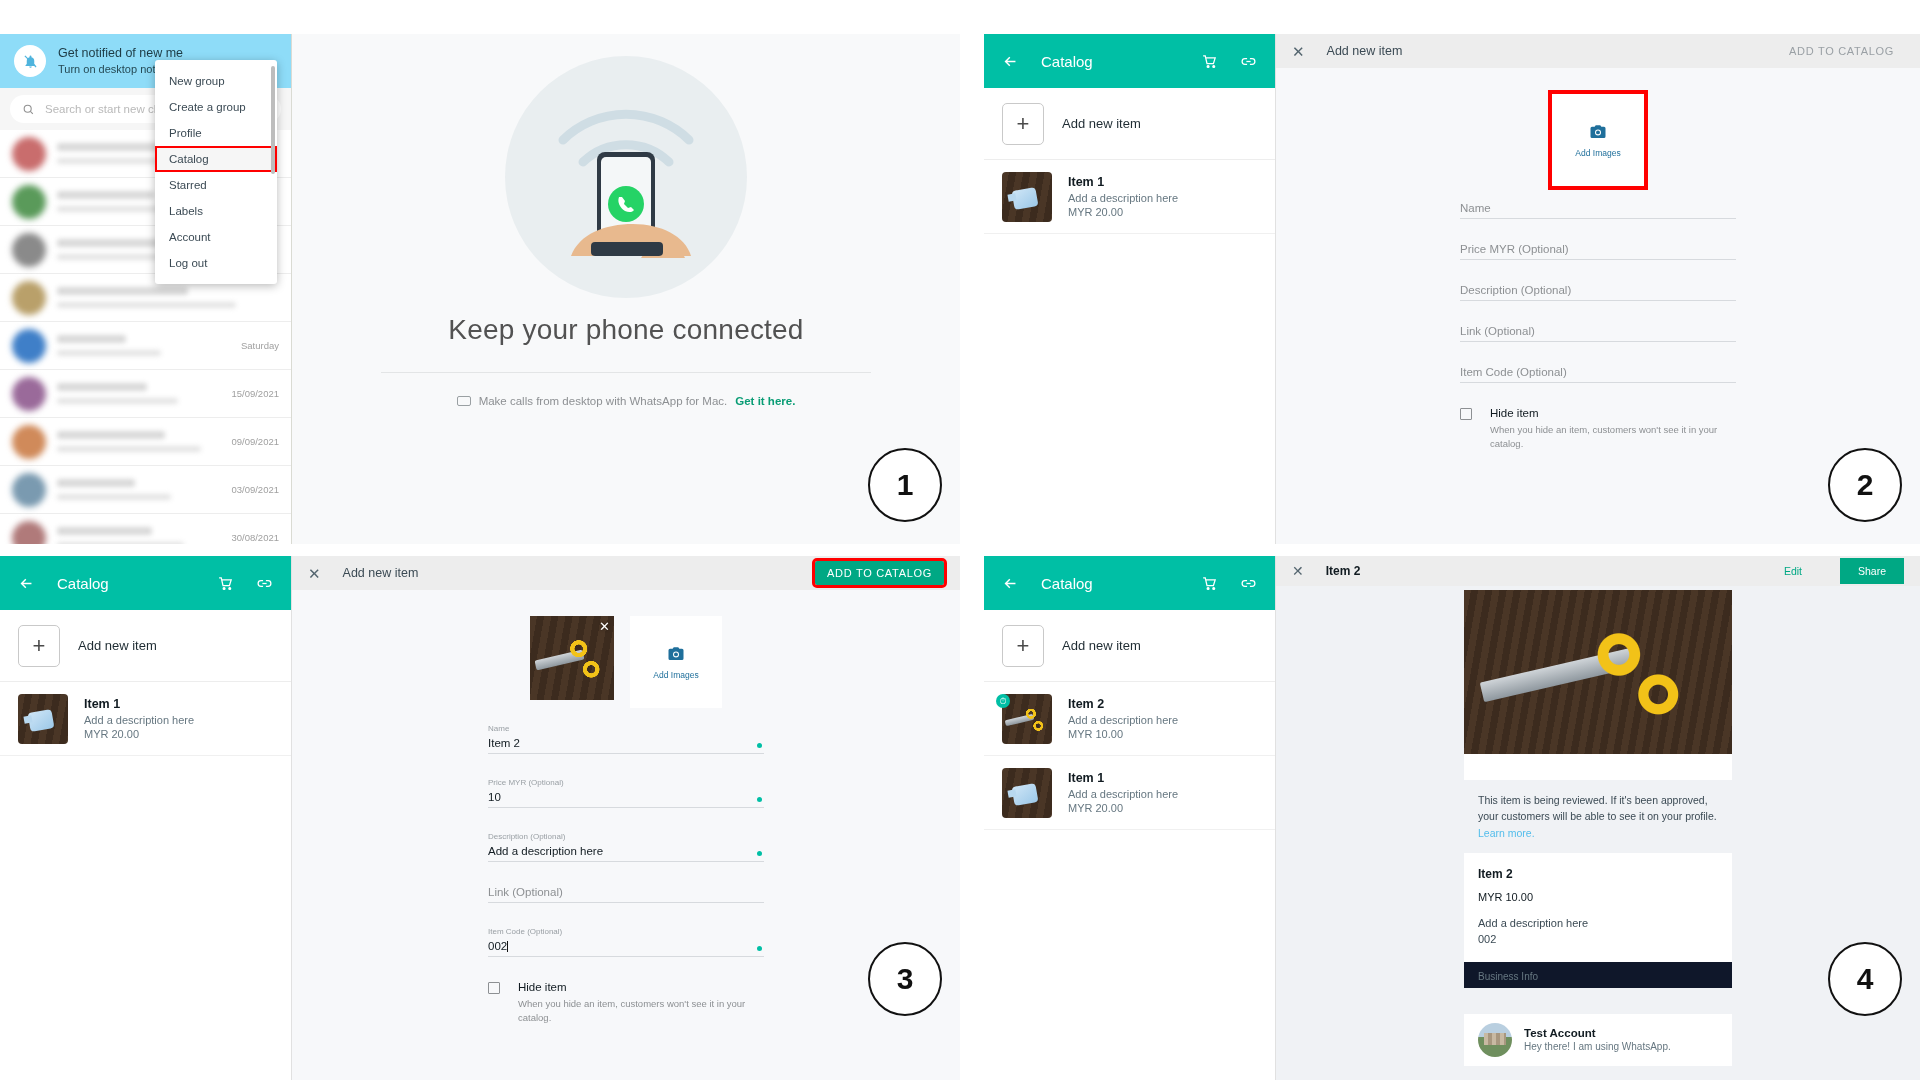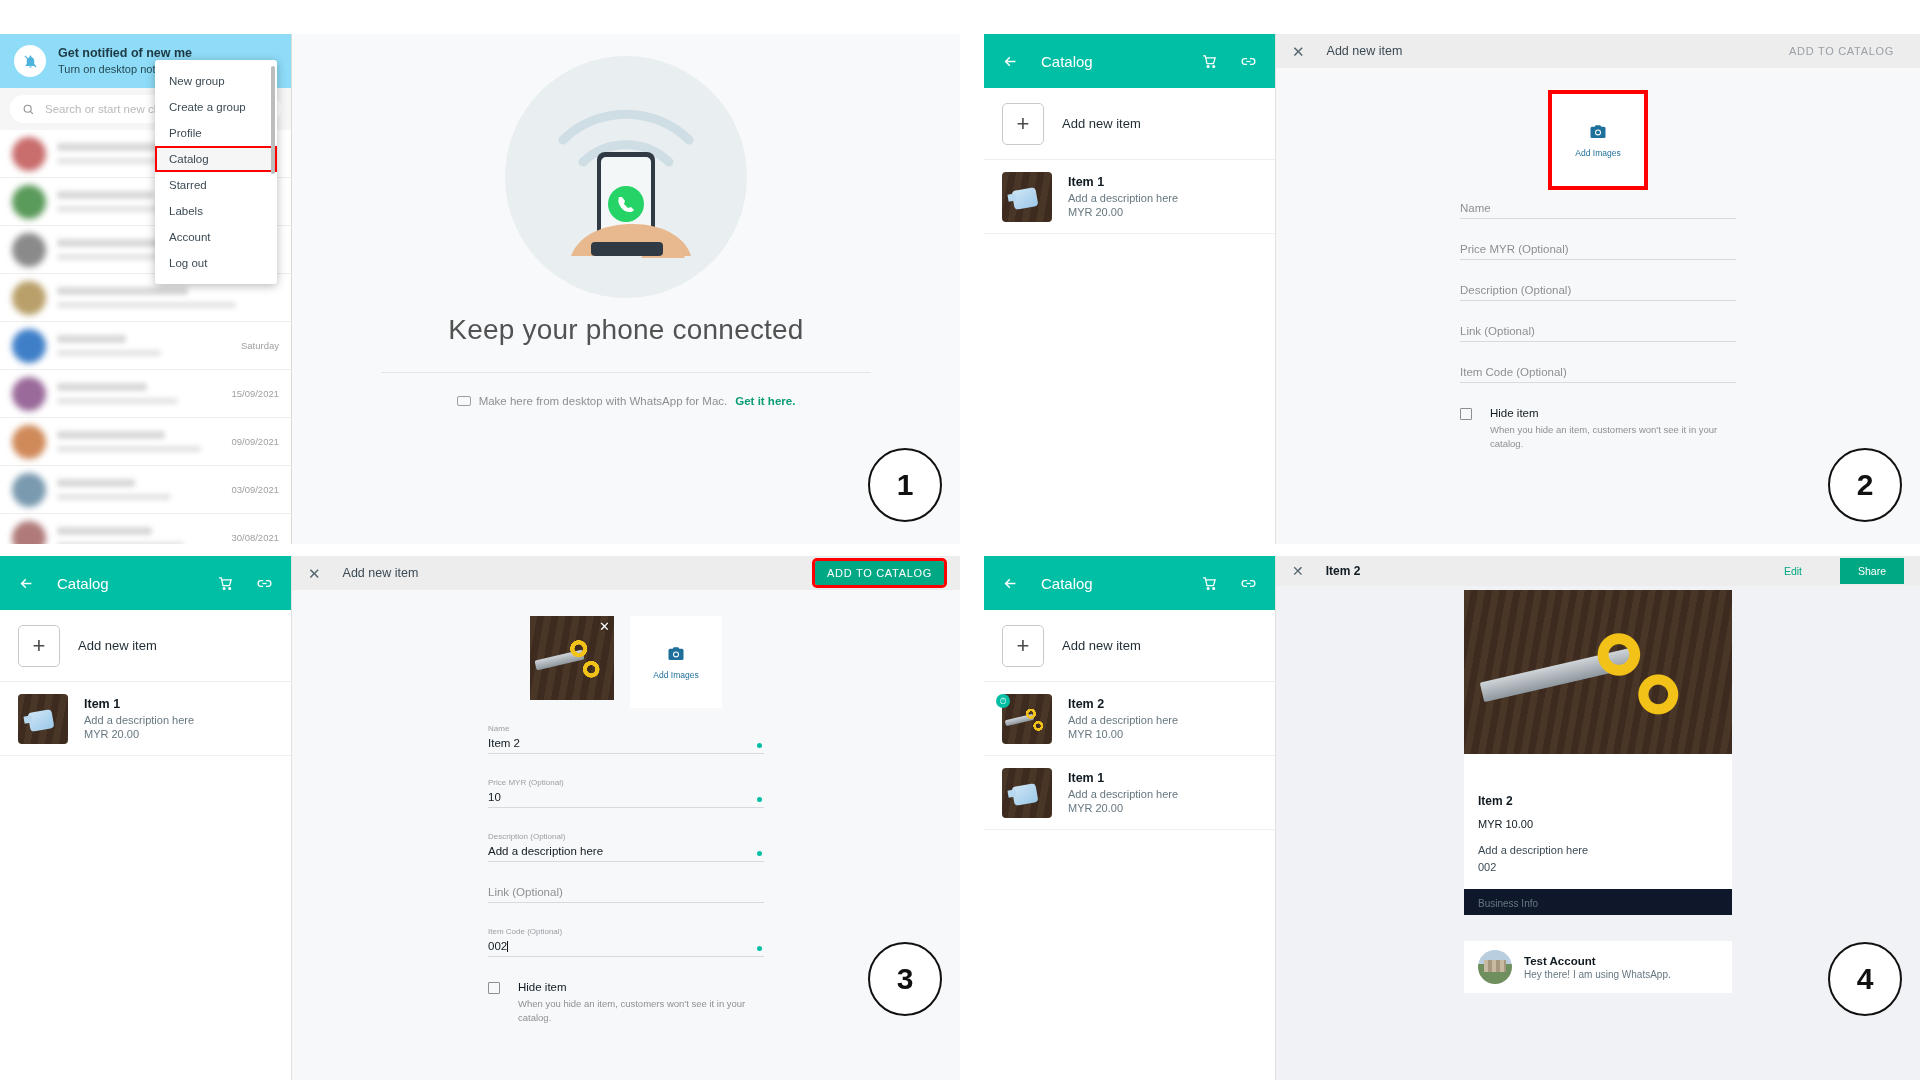--- a/index.html
+++ b/index.html
@@ -23,21 +23,21 @@
              background: #ffffff; border-right: 1px solid #dadbd3; }
   .wa-right { position: absolute; left: 292px; top: 0; right: 0; height: 100%;
               background: #f8f9fa; }
 
   .notif-bar { position: relative; height: 54px; background: #8edcf8; display: flex;
                align-items: center; padding: 0 14px; gap: 12px; }
   .notif-ico { width: 32px; height: 32px; border-radius: 50%; background: #ffffff;
                display: flex; align-items: center; justify-content: center;
                color: #4fb4dd; font-size: 15px; flex: 0 0 auto;}
   .notif-txt { line-height: 1.35; }
-  .notif-t1 { font-size: 12.5px; color: #1d3a44; font-weight: 700; }
+  .notif-t1 { font-size: 12.5px; color: #1d3a44; font-weight: 400; }
   .notif-t2 { font-size: 11px; color: #254a55; }
 
   .srch-wrap { height: 42px; background: #f6f6f6; display: flex; align-items: center; padding: 0 10px; }
   .srch { flex: 1; height: 28px; background: #ffffff; border-radius: 16px;
           display: flex; align-items: center; gap: 10px; padding: 0 12px; }
   .srch svg { width: 13px; height: 13px; flex: 0 0 auto; }
   .srch span { font-size: 11.5px; color: #b9b9b9; }
 
   .chat-rows { position: relative; }
   .chat-row { height: 48px; border-bottom: 1px solid #ededed; display: flex;
@@ -330,21 +330,21 @@
             <path d="M114 141c-2 5 1 11 6 14 4 2 8 1 9-1l-3-3-3 1-4-4 1-3-3-4z" fill="#fff"></path>
             <path d="M150 182c14 4 26 10 30 20l-44 0z" fill="#e8b98e"></path>
             <path d="M66 200c8-22 34-32 62-32 28 0 52 12 58 32z" fill="#e8b98e"></path>
             <rect x="86" y="186" width="72" height="14" rx="4" fill="#2f3a45"></rect>
           </svg>
         </div>
         <h1>Keep your phone connected</h1>
         <div class="kpc-div"></div>
         <div class="kpc-foot">
           <span class="lap"></span>
-          <span>Make here from desktop with WhatsApp for Mac.</span>
+          <span>Make calls from desktop with WhatsApp for Mac.</span>
           <a href="#">Get it here.</a>
         </div>
       </div>
     </div>
   </div>
 
   <div class="panel p2">
 
     <div class="cat-col">
       <div class="cat-hdr">
@@ -563,20 +563,24 @@
       <div class="det-hdr">
         <span class="x">✕</span>
         <span class="t">Item 2</span>
         <span class="edit-l">Edit</span>
         <span class="share-b">Share</span>
       </div>
 
       <div class="det-body">
         <div class="det-photo pic-wood pic-scissors"></div>
         <div class="det-white"></div>
+        <div class="det-note">
+          <span>This item is being reviewed. If it's been approved, your customers will be able to see it on your profile.</span>
+          <a href="#">Learn more.</a>
+        </div>
         <div class="det-card">
           <div class="det-name">Item 2</div>
           <div class="det-price">MYR 10.00</div>
           <div class="det-desc">Add a description here</div>
           <div class="det-desc">002</div>
         </div>
         <div class="biz-hdr">Business Info</div>
         <div class="biz-row">
           <div class="biz-av pic-city"></div>
           <div>

